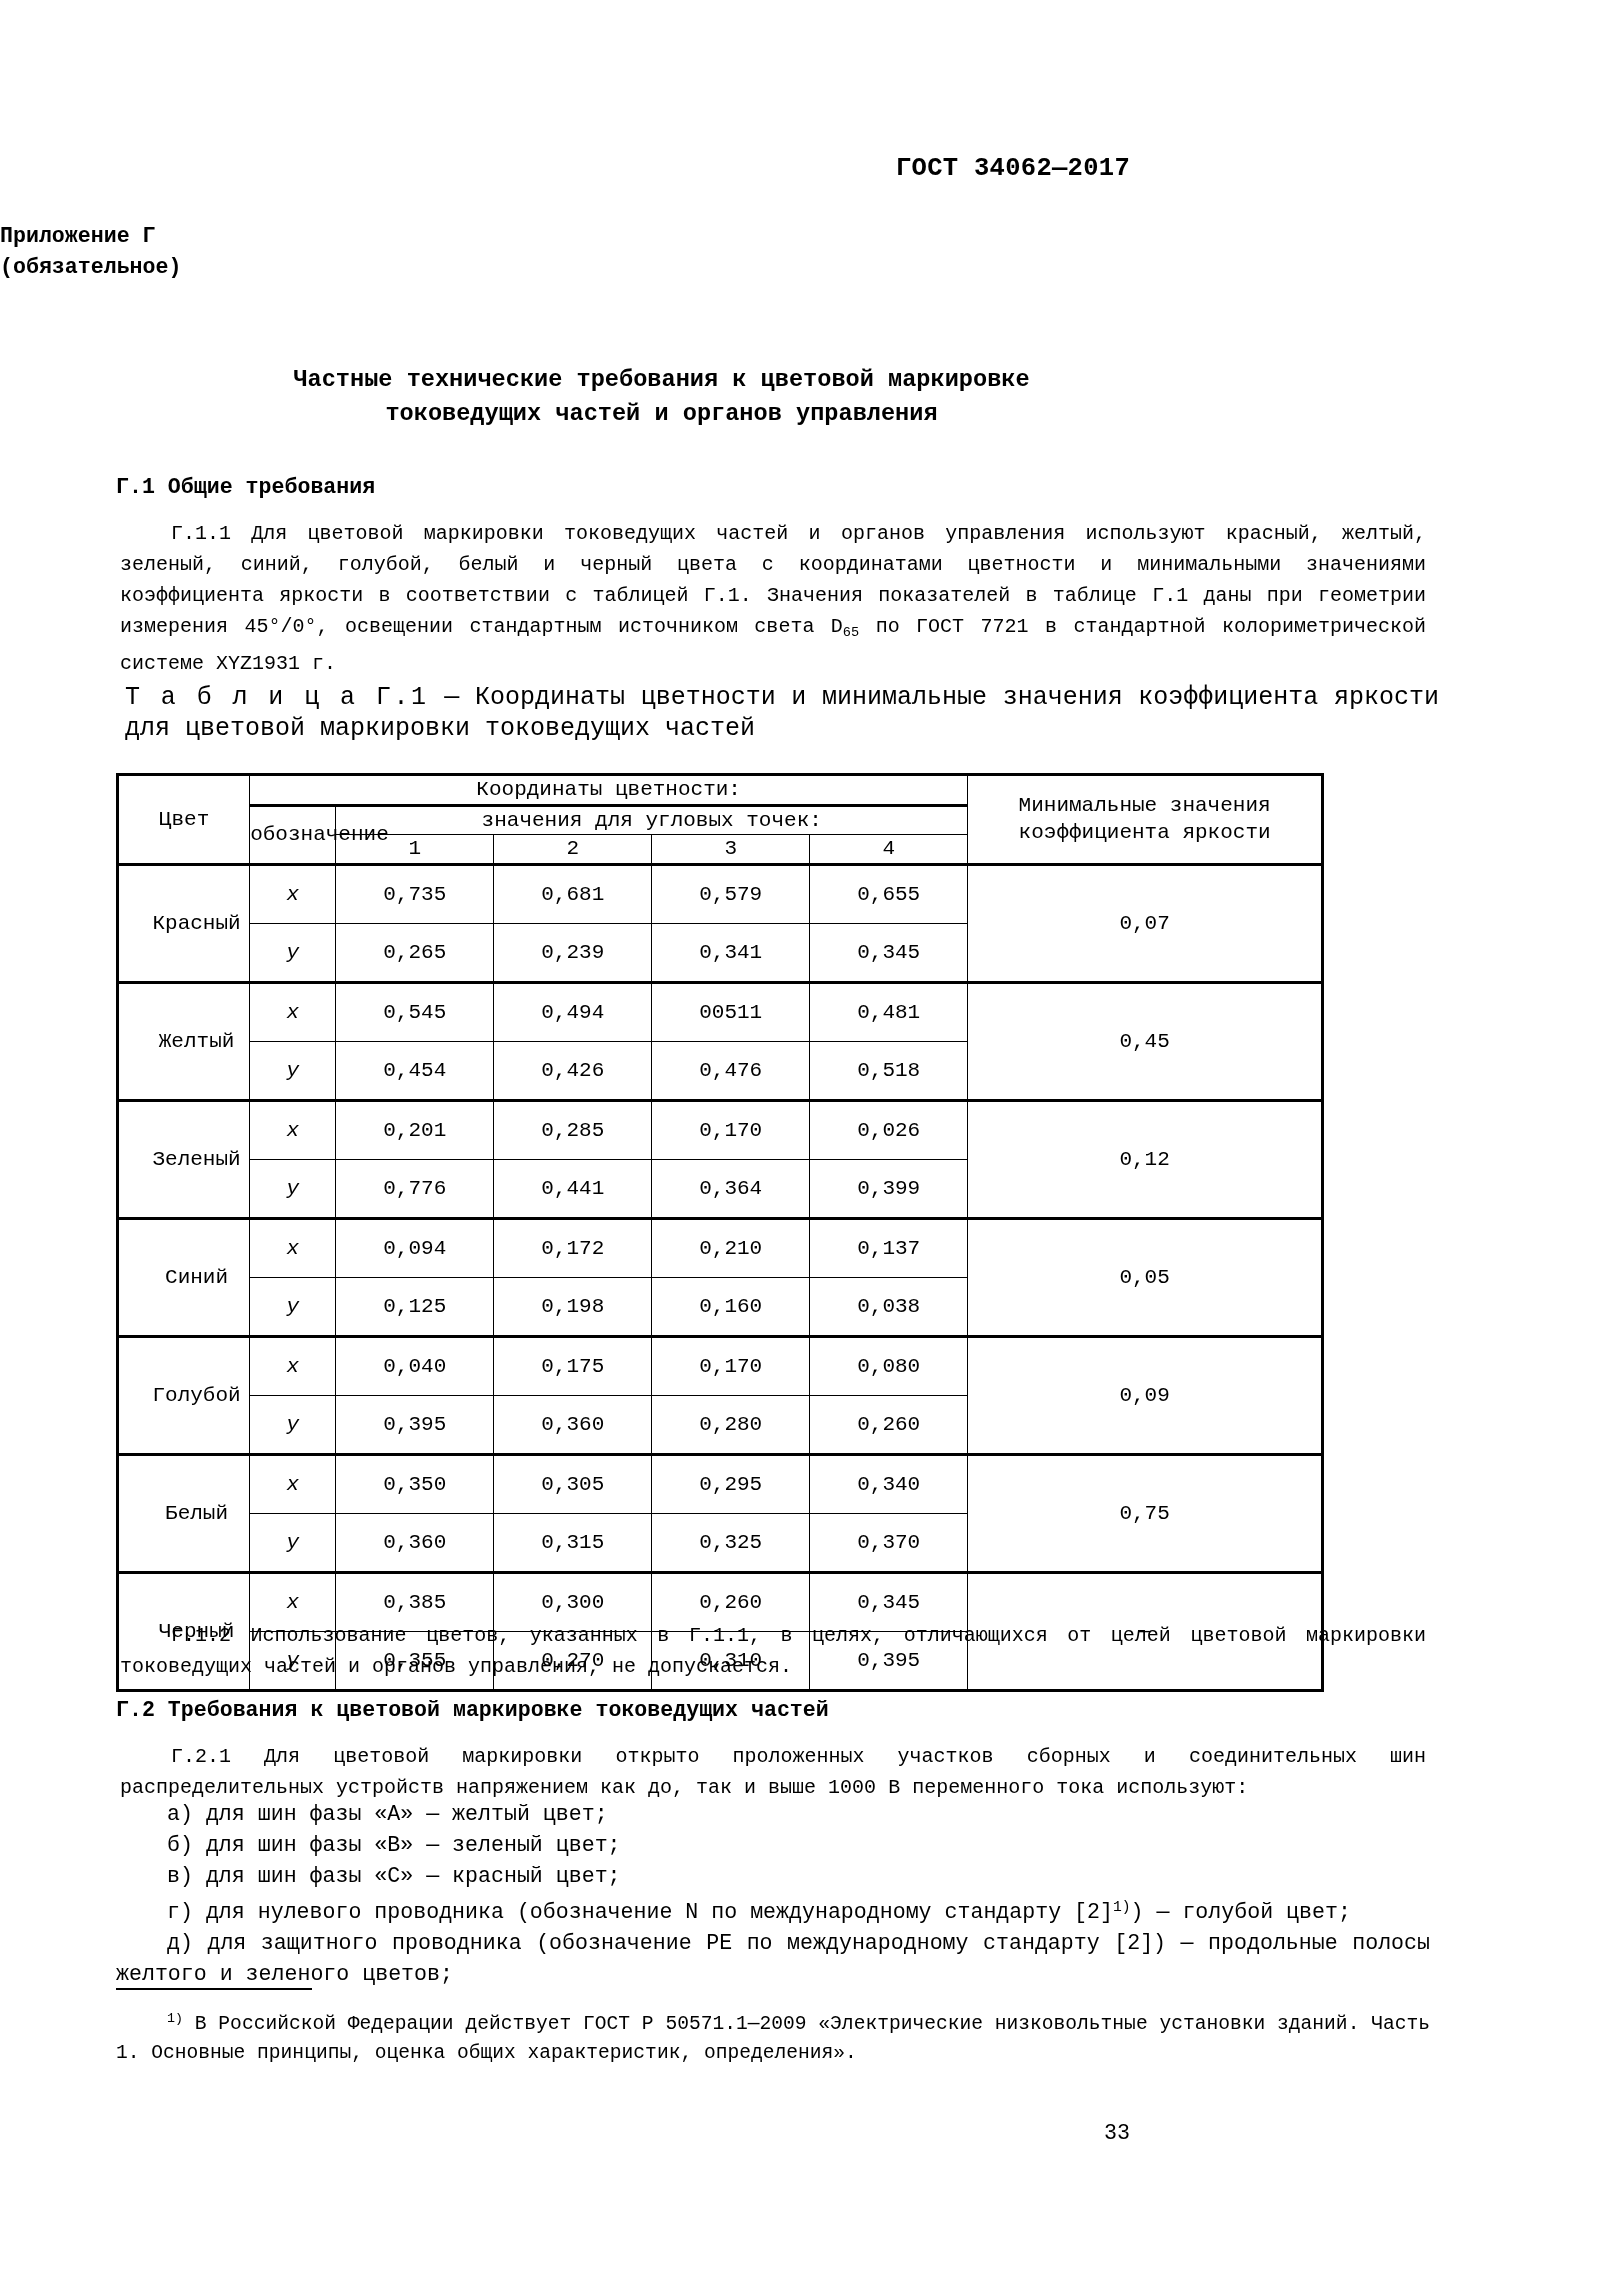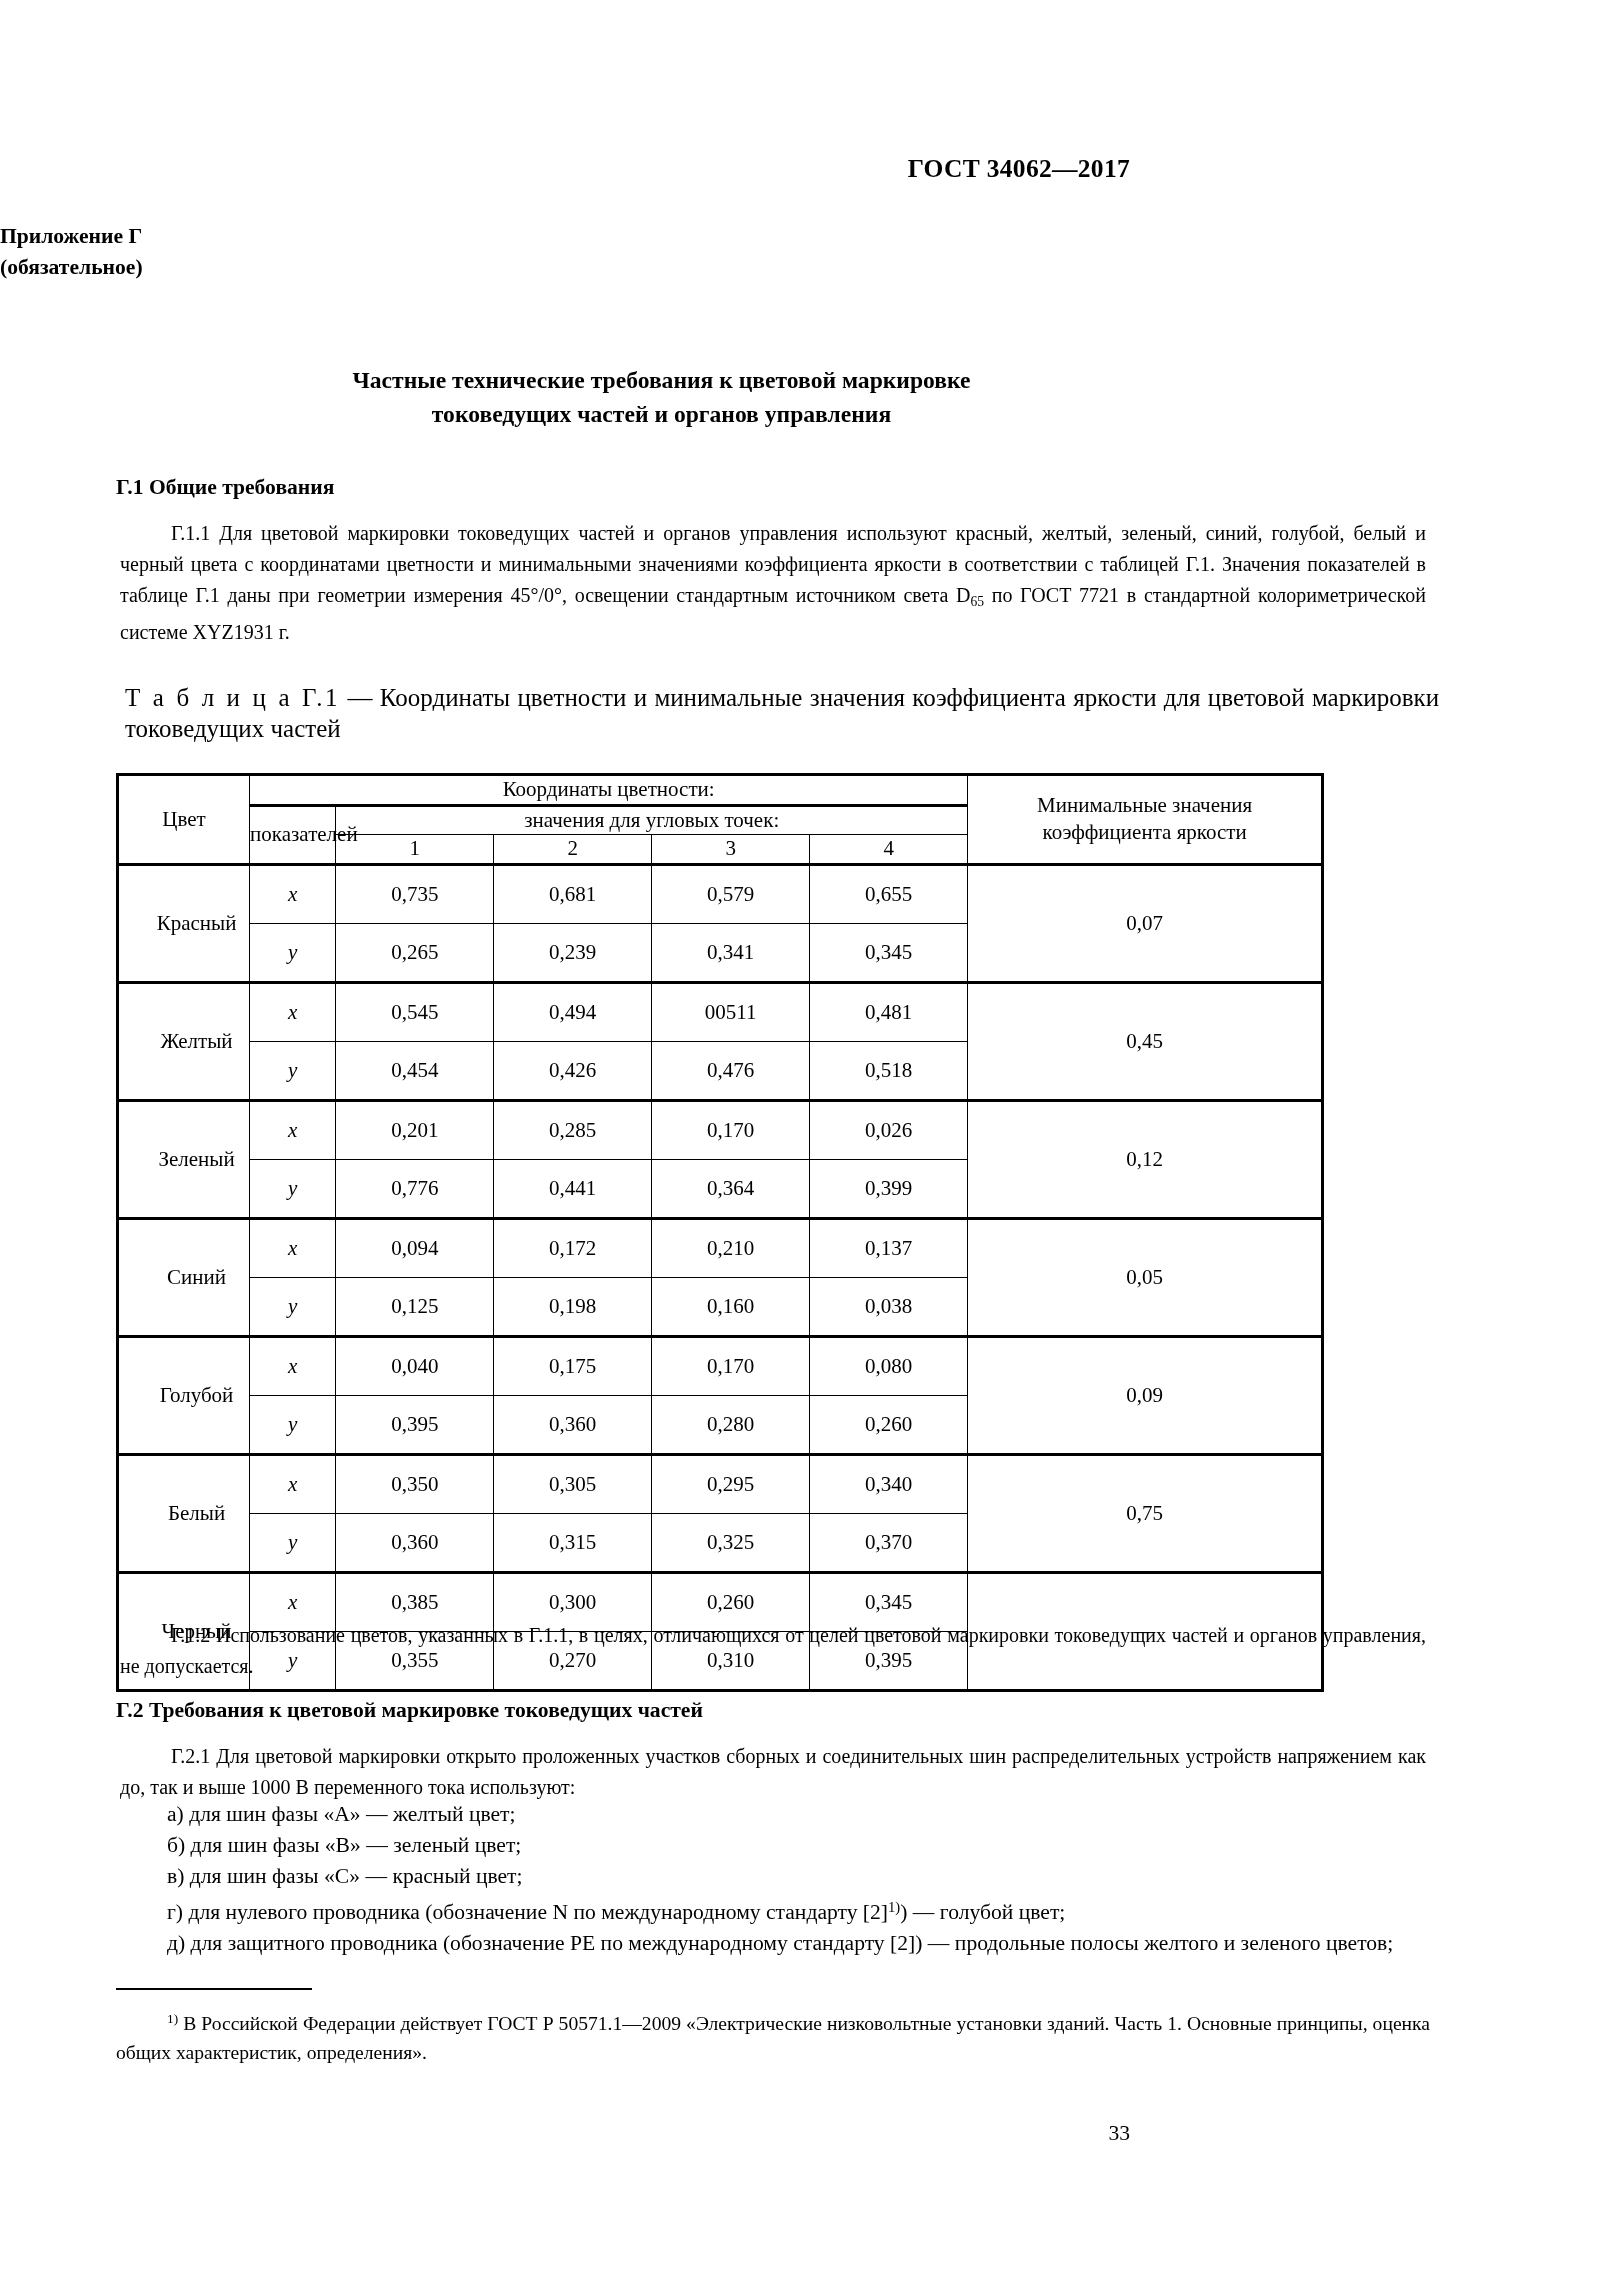--- a/index.html
+++ b/index.html
@@ -5,21 +5,21 @@
   html, body {
     margin: 0;
     padding: 0;
     background: #ffffff;
   }
   .page {
     position: relative;
     width: 1323px;
     height: 2295px;
     background: #ffffff;
-    font-family: Liberation Serif, serif;
+    font-family: Liberation Mono, monospace;
     color: #000000;
     box-sizing: border-box;
     border-radius: 24px;
   }
 
   
   .doc-header {
     position: absolute;
     top: 154px;
     right: 193px;
@@ -206,21 +206,21 @@
       <thead>
         <tr>
           <td class="outer-t thick-l hdr-bot hdr-cell" rowspan="3">Цвет</td>
           <td class="outer-t hdr-cell" colspan="5">Координаты цветности:</td>
           <td class="outer-t thick-r hdr-bot hdr-cell" rowspan="3">
             <span>Минимальные значения</span><br>
             <span>коэффициента яркости</span>
           </td>
         </tr>
         <tr>
-          <td class="grp-top hdr-bot hdr-cell" rowspan="2">показателей</td>
+          <td class="grp-top hdr-bot hdr-cell" rowspan="2">обозначение</td>
           <td class="grp-top hdr-cell" colspan="4">значения для угловых точек:</td>
         </tr>
         <tr>
           <td class="hdr-bot hdr-cell">1</td>
           <td class="hdr-bot hdr-cell">2</td>
           <td class="hdr-bot hdr-cell">3</td>
           <td class="hdr-bot hdr-cell">4</td>
         </tr>
       </thead>
       <tbody id="tbody">

